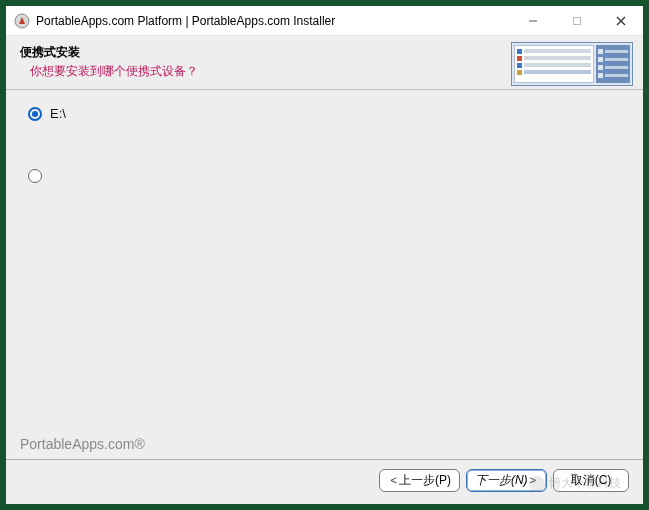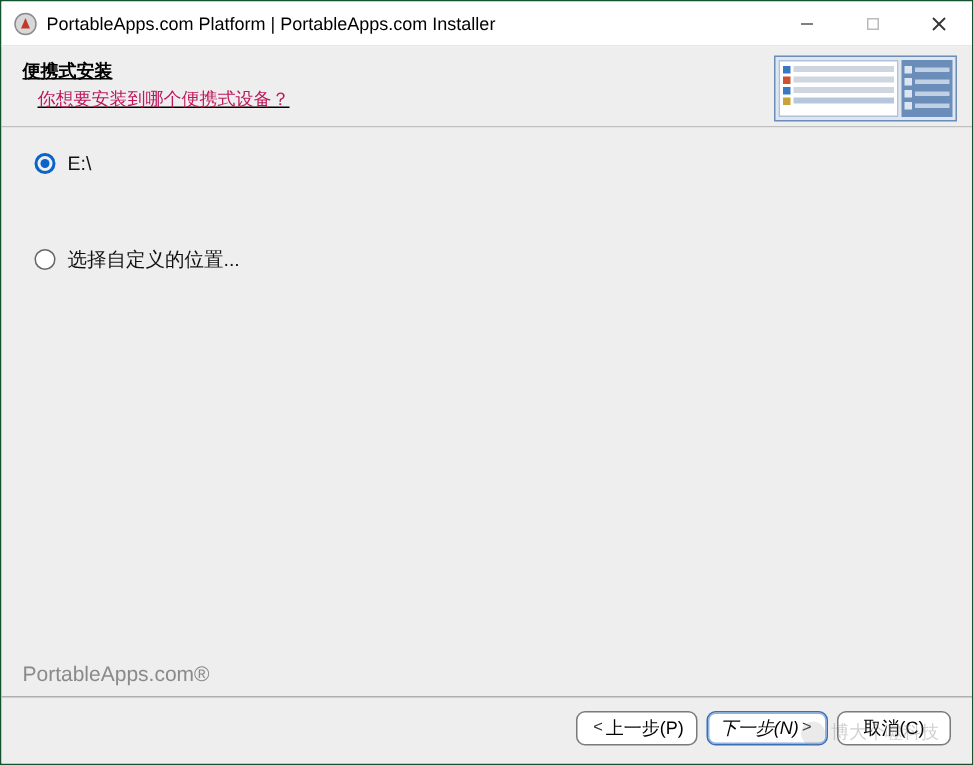--- a/index.html
+++ b/index.html
@@ -6,21 +6,21 @@
   body {
     font-family: "Microsoft YaHei", "Segoe UI", Tahoma, sans-serif;
     font-size: 12px;
     background: #fff;
     width: 649px;
     height: 510px;
     overflow: hidden;
     position: relative;
   }
   .window {
-    border: 1px solid #14532d;
+    border: 6px solid #14532d;
     width: 649px;
     height: 510px;
     background: #fff;
     display: flex;
     flex-direction: column;
   }
   .titlebar {
     height: 30px;
     display: flex;
     align-items: center;
@@ -47,21 +47,20 @@
     font-size: 14px;
   }
   .win-btn.close { color: #444; }
   .header {
     background: #eee;
     border-bottom: 1px solid #bfbfbf;
     display: flex;
     align-items: flex-start;
     padding: 6px 10px 8px 14px;
     height: 54px;
-    text-decoration: underline;
   }
   .header-text { flex: 1; padding-top: 2px; }
   .header-title {
     font-weight: bold;
     font-size: 12px;
     color: #000;
     margin-bottom: 2px;
   }
   .header-subtitle {
     font-size: 12px;
@@ -277,21 +276,20 @@
     </div>
   </div>
 
   <div class="content">
     <div class="radio-row">
       <span class="radio selected"></span>
       <span>E:\</span>
     </div>
     <div class="radio-row second-radio">
       <span class="radio unselected"></span>
-      <span>选择自定义的位置...</span>
     </div>
 
     <div class="footer-brand">PortableApps.com®</div>
     <div class="footer-divider"></div>
 
     <div class="buttons">
       <div class="btn">
         <span class="chev">&lt;</span>
         <span>上一步(P)</span>
       </div>

